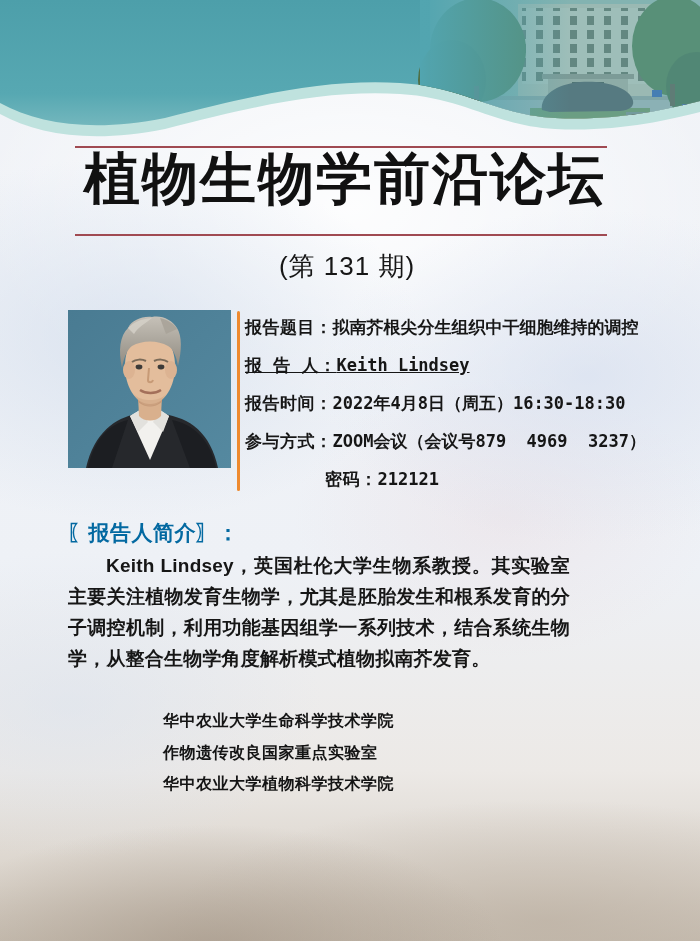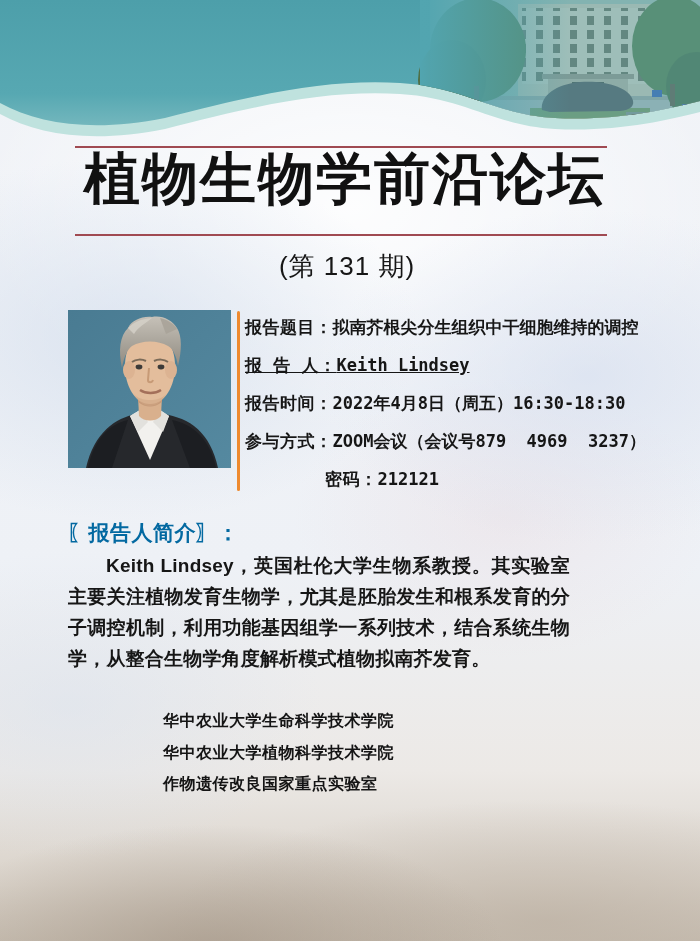--- a/index.html
+++ b/index.html
@@ -190,16 +190,16 @@
 <div class="detail-row r3"><span class="lbl">报告时间：</span><span class="val">2022年4月8日（周五）16:30-18:30</span></div>
 <div class="detail-row r4"><span class="lbl">参与方式：</span><span class="val">ZOOM会议（会议号879  4969  3237）</span></div>
 <div class="detail-row r5"><span class="lbl">密码：</span><span class="val">212121</span></div>
 
 <div class="bio-heading">〖报告人简介〗：</div>
 <p class="bio-text">Keith Lindsey，英国杜伦大学生物系教授。其实验室主要关注植物发育生物学，尤其是胚胎发生和根系发育的分子调控机制，利用功能基因组学一系列技术，结合系统生物学，从整合生物学角度解析模式植物拟南芥发育。</p>
 
 <div class="organizers">
   <ul>
     <li>华中农业大学生命科学技术学院</li>
+    <li>作物遗传改良国家重点实验室</li>
     <li>华中农业大学植物科学技术学院</li>
-    <li>作物遗传改良国家重点实验室</li>
   </ul>
 </div>
 
 </body></html>

